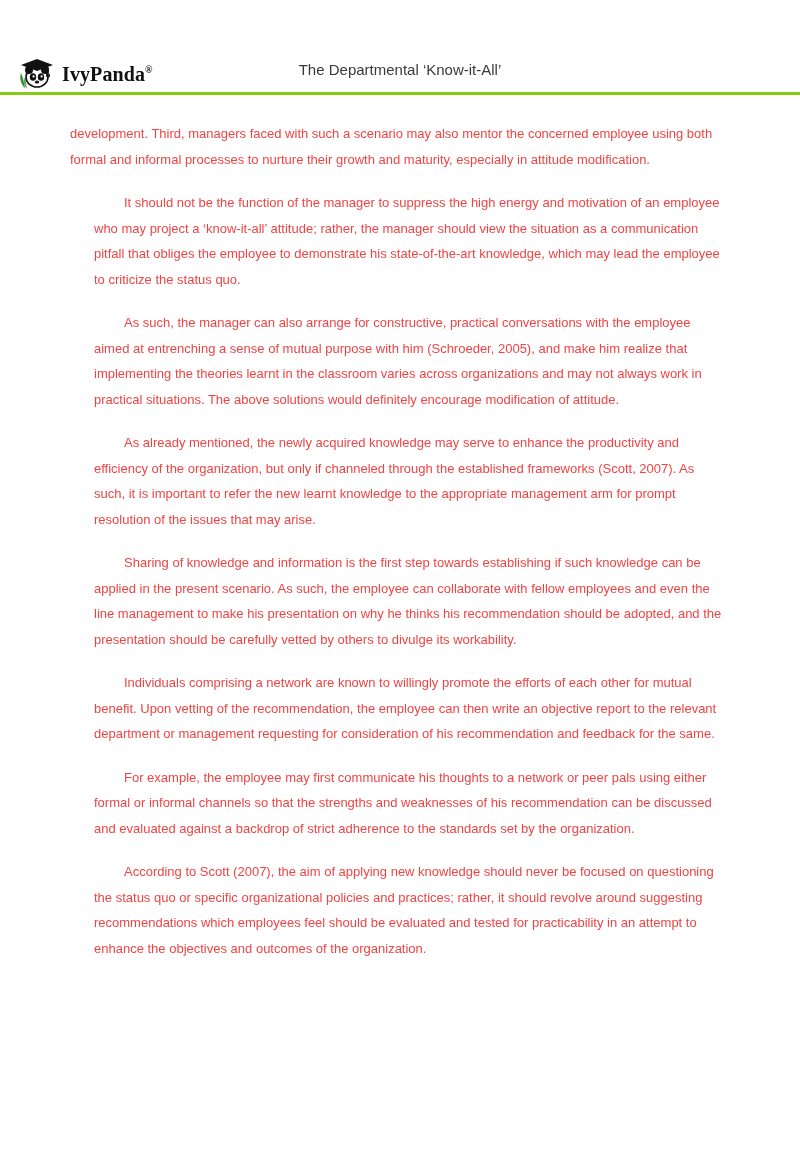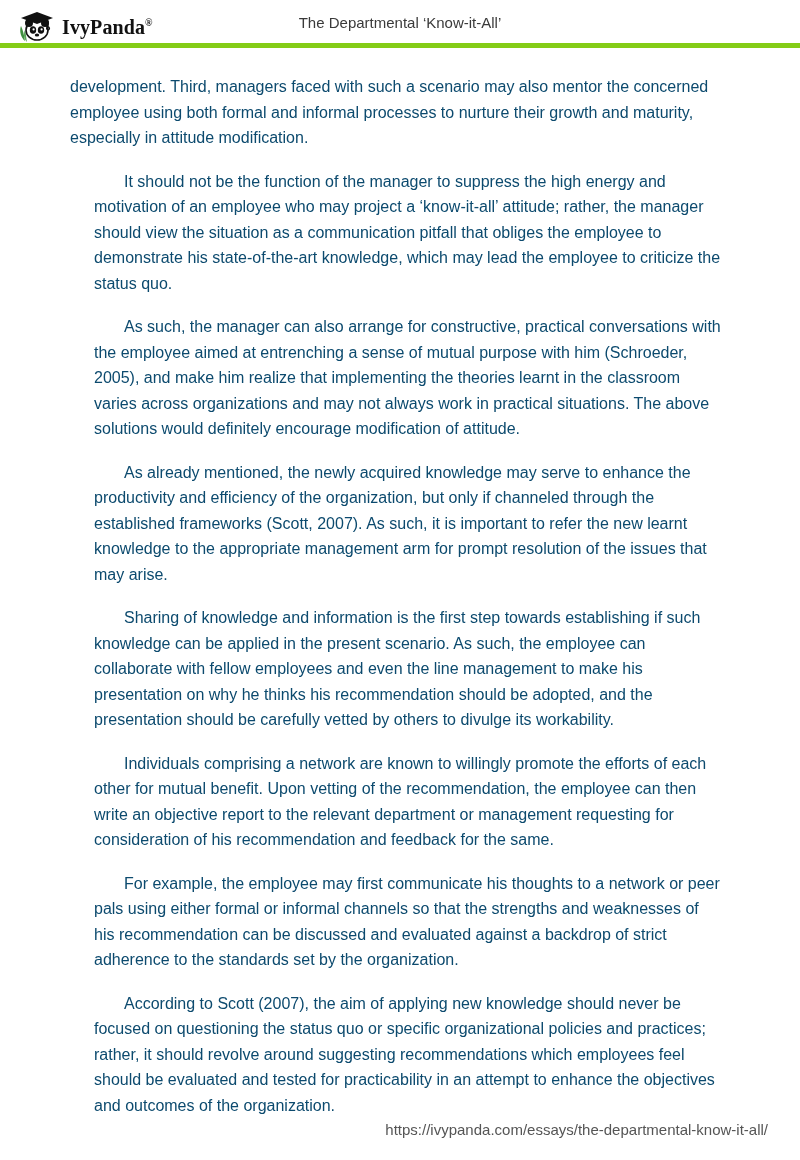--- a/index.html
+++ b/index.html
@@ -19,22 +19,23 @@
     width: 800px;
     height: 1160px;
     position: relative;
     box-sizing: border-box;
   }
 
   
   .header {
     position: relative;
     height: 48px;
-    border-bottom: 5px solid #84cc16;
+    border-bottom: 3px solid #84cc16;
     box-sizing: border-box;
+    margin-top: 47px;
   }
   .brand {
     position: absolute;
     left: 18px;
     top: 10px;
     display: flex;
     align-items: center;
     gap: 8px;
   }
   .brand-logo {
@@ -67,23 +68,23 @@
     font-family: "Liberation Sans", sans-serif;
   }
 
   
   .content {
     padding: 26px 78px 0 70px;
     box-sizing: border-box;
   }
   .content p {
     margin: 0 0 18px 0;
-    font-size: 16px;
+    font-size: 13px;
     line-height: 25.5px;
-    color: #0c4a6e;
+    color: #ef4444;
     text-align: left;
     font-family: "Liberation Sans", sans-serif;
   }
   .content p.indent {
     text-indent: 30px;
     margin-left: 24px;
   }
 
   
   .footer {

